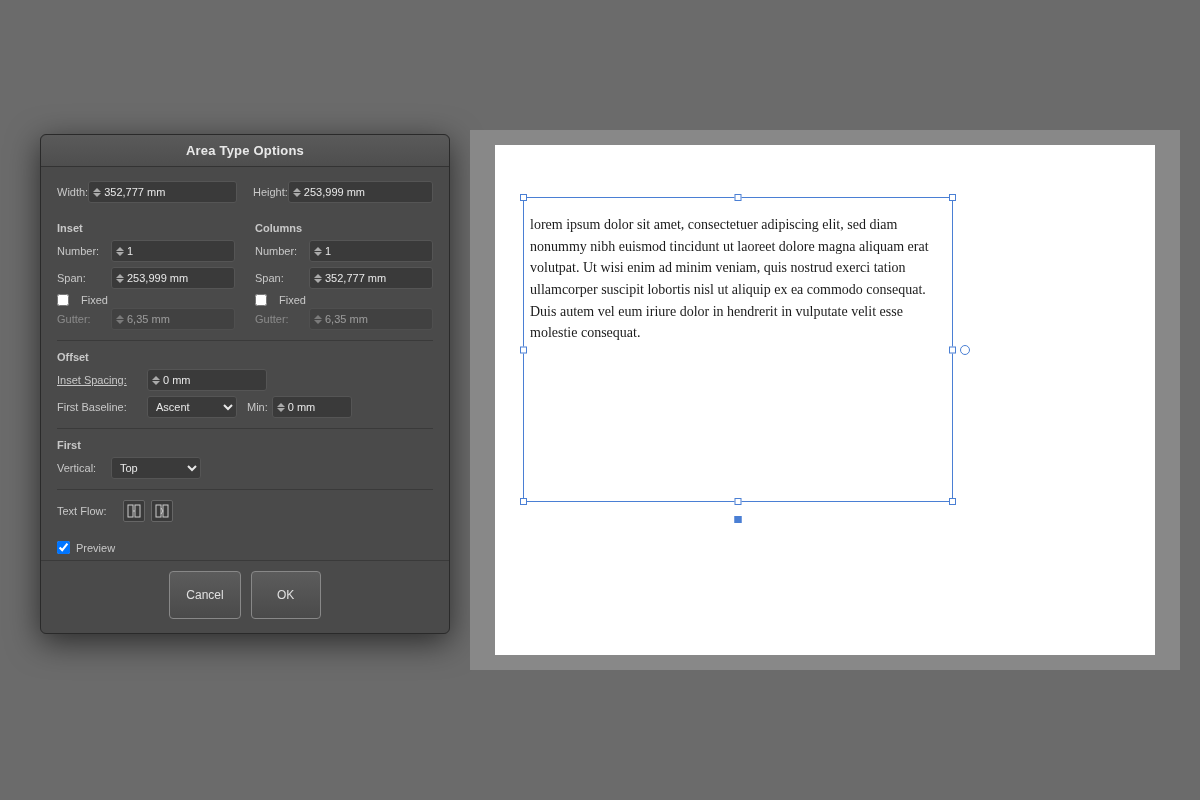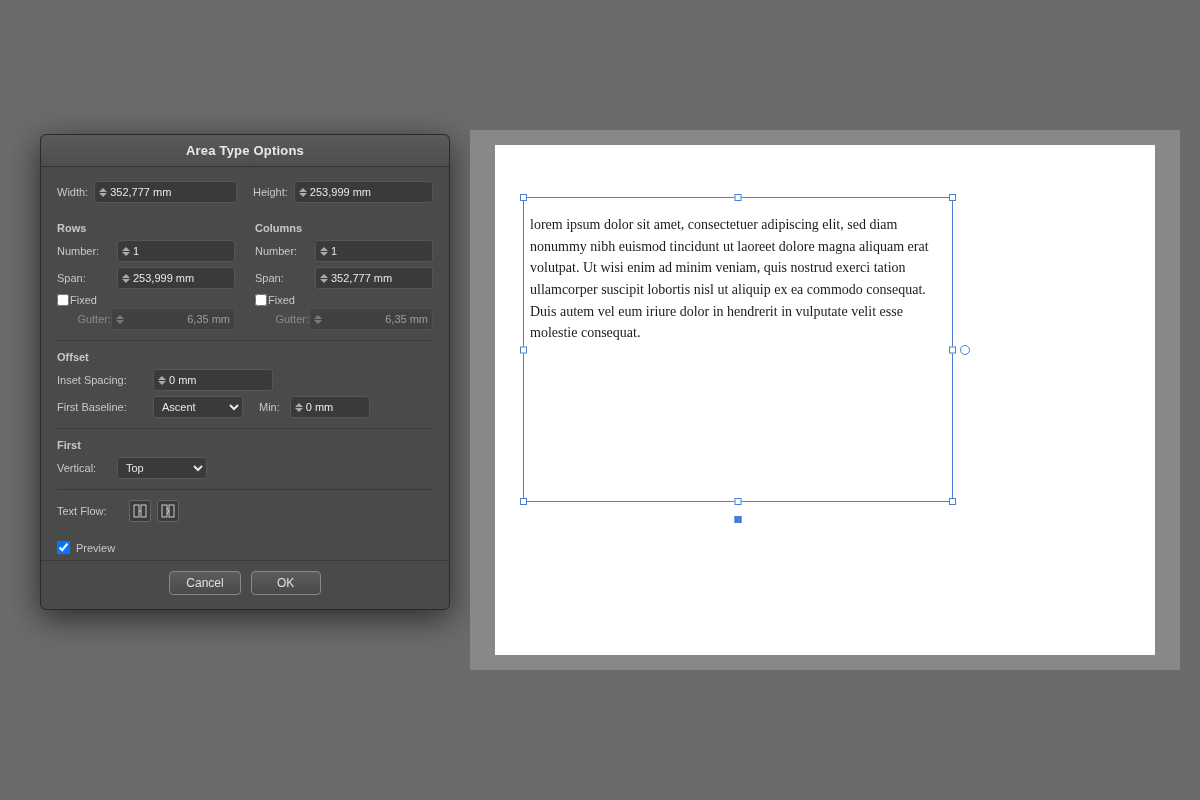--- a/index.html
+++ b/index.html
@@ -101,41 +101,40 @@
       flex: 1;
       background: transparent;
       border: none;
       outline: none;
     }
 
     
     .checkbox-row {
       display: flex;
       align-items: center;
-      gap: 1px;
+      gap: 12px;
       margin: 5px 0 2px 0;
     }
 
     .checkbox-row input[type="checkbox"] {
       width: 12px;
       height: 12px;
       accent-color: #5b9bd5;
     }
 
     .checkbox-row label {
       color: #c8c8c8;
       font-size: 11px;
     }
 
     
     .gutter-row {
       display: flex;
       align-items: center;
       opacity: 0.5;
-      text-align: right;
     }
 
     
     .divider {
       border: none;
       border-top: 1px solid #3a3a3a;
       margin: 10px 0;
     }
 
     
@@ -192,21 +191,21 @@
     
     .dialog-footer {
       display: flex;
       justify-content: center;
       gap: 10px;
       padding: 10px 16px 14px;
       border-top: 1px solid #3a3a3a;
     }
 
     .btn {
-      padding: 4px 16px;
+      padding: 16px 16px;
       border-radius: 4px;
       border: 1px solid #888;
       font-size: 12px;
       cursor: pointer;
       min-width: 70px;
       text-align: center;
     }
 
     .btn-cancel {
       background: linear-gradient(to bottom, #5c5c5c, #4a4a4a);
@@ -309,21 +308,20 @@
       gap: 20px;
     }
 
     .section-block {
       flex: 1;
     }
 
     .row-align-center {
       display: flex;
       align-items: center;
-      gap: 6px;
       margin-bottom: 5px;
     }
 
     .disabled-input {
       opacity: 0.5;
     }
 
     .inline-label {
       font-size: 11px;
       color: #c8c8c8;
@@ -360,21 +358,21 @@
             </span>
             <span class="input-value">253,999 mm</span>
           </div>
         </div>
       </div>
     </div>
 
     <div class="section-pair">
 
       <div class="section-block">
-        <div class="form-section-title">Rows</div>
+        <div class="form-section-title">Inset</div>
         <div class="row-align-center">
           <span class="inline-label" style="min-width:54px;">Number:</span>
           <div class="input-field large-input">
             <span class="spinner-arrows">
               <span class="arrow-up"></span>
               <span class="arrow-down"></span>
             </span>
             <span class="input-value">1</span>
           </div>
         </div>
@@ -440,21 +438,21 @@
             <span class="input-value">6,35 mm</span>
           </div>
         </div>
       </div>
     </div>
 
     <hr class="divider">
 
     <div class="form-section-title">Offset</div>
     <div class="row-align-center">
-      <span class="inline-label" style="min-width:90px;">Inset Spacing:</span>
+      <span class="inline-label" style="min-width:90px;text-decoration:underline;">Inset Spacing:</span>
       <div class="input-field" style="width:120px;">
         <span class="spinner-arrows">
           <span class="arrow-up"></span>
           <span class="arrow-down"></span>
         </span>
         <span class="input-value">0 mm</span>
       </div>
     </div>
     <div class="row-align-center">
       <span class="inline-label" style="min-width:90px;">First Baseline:</span>

